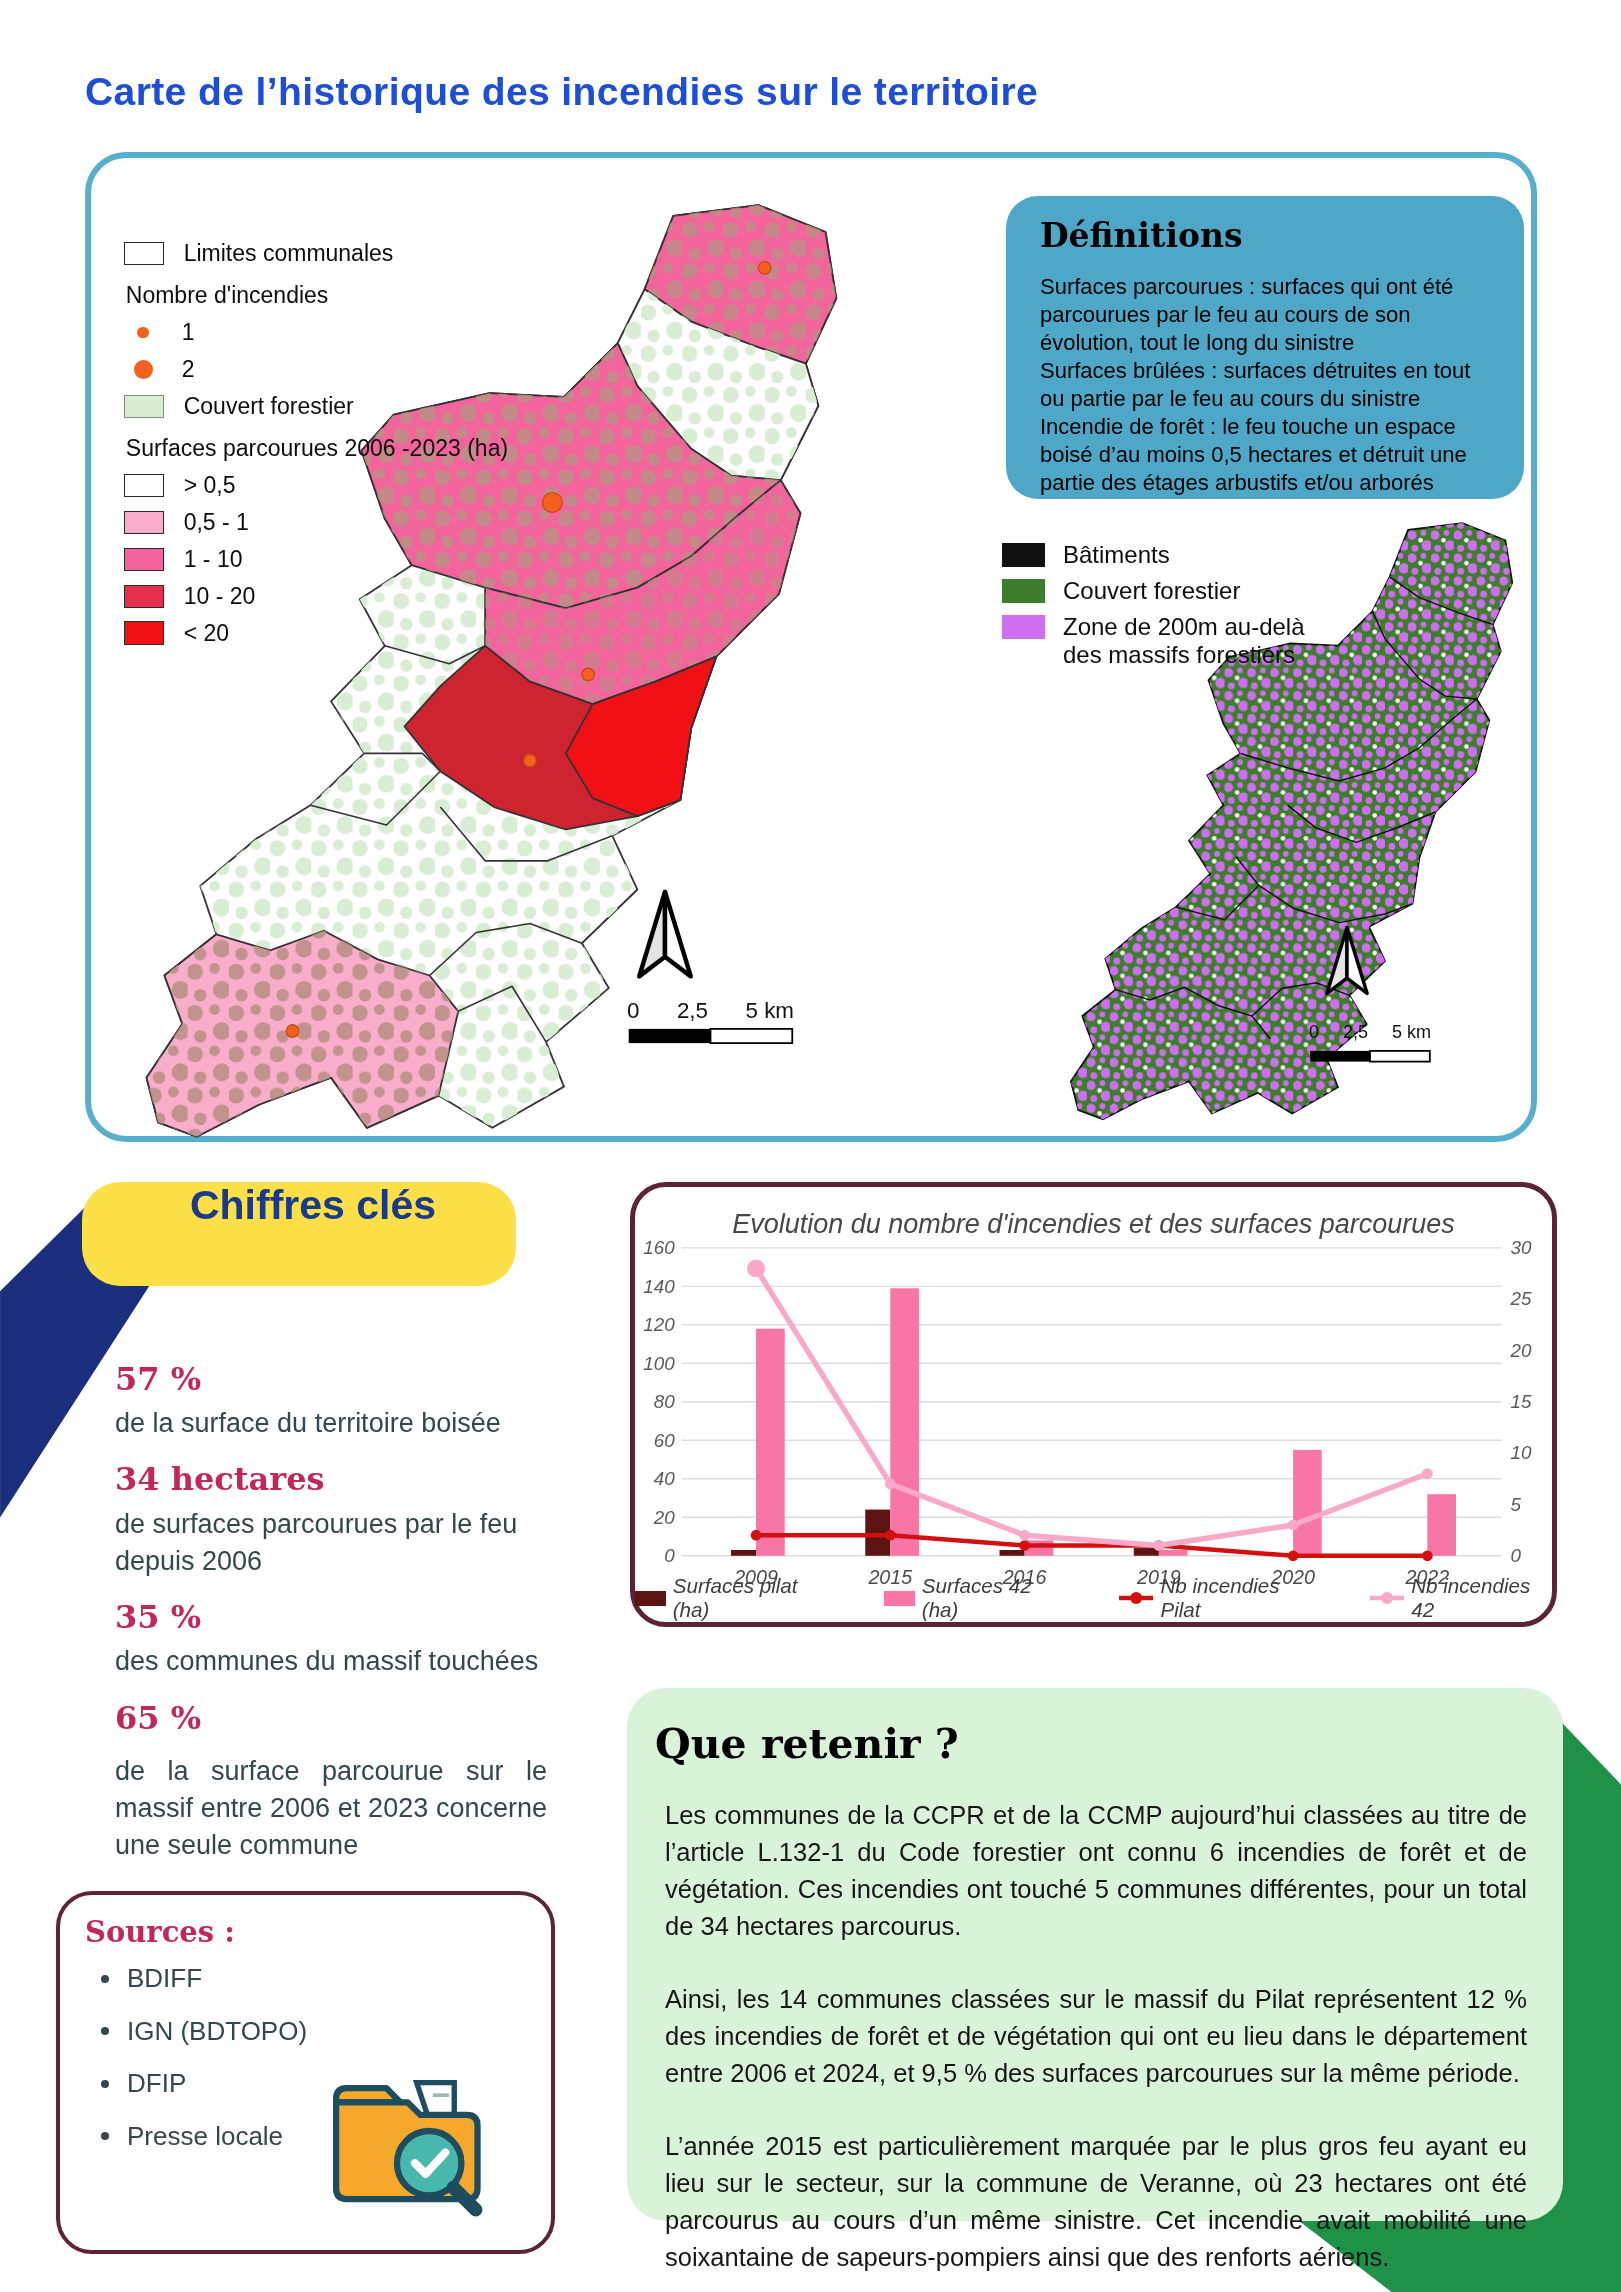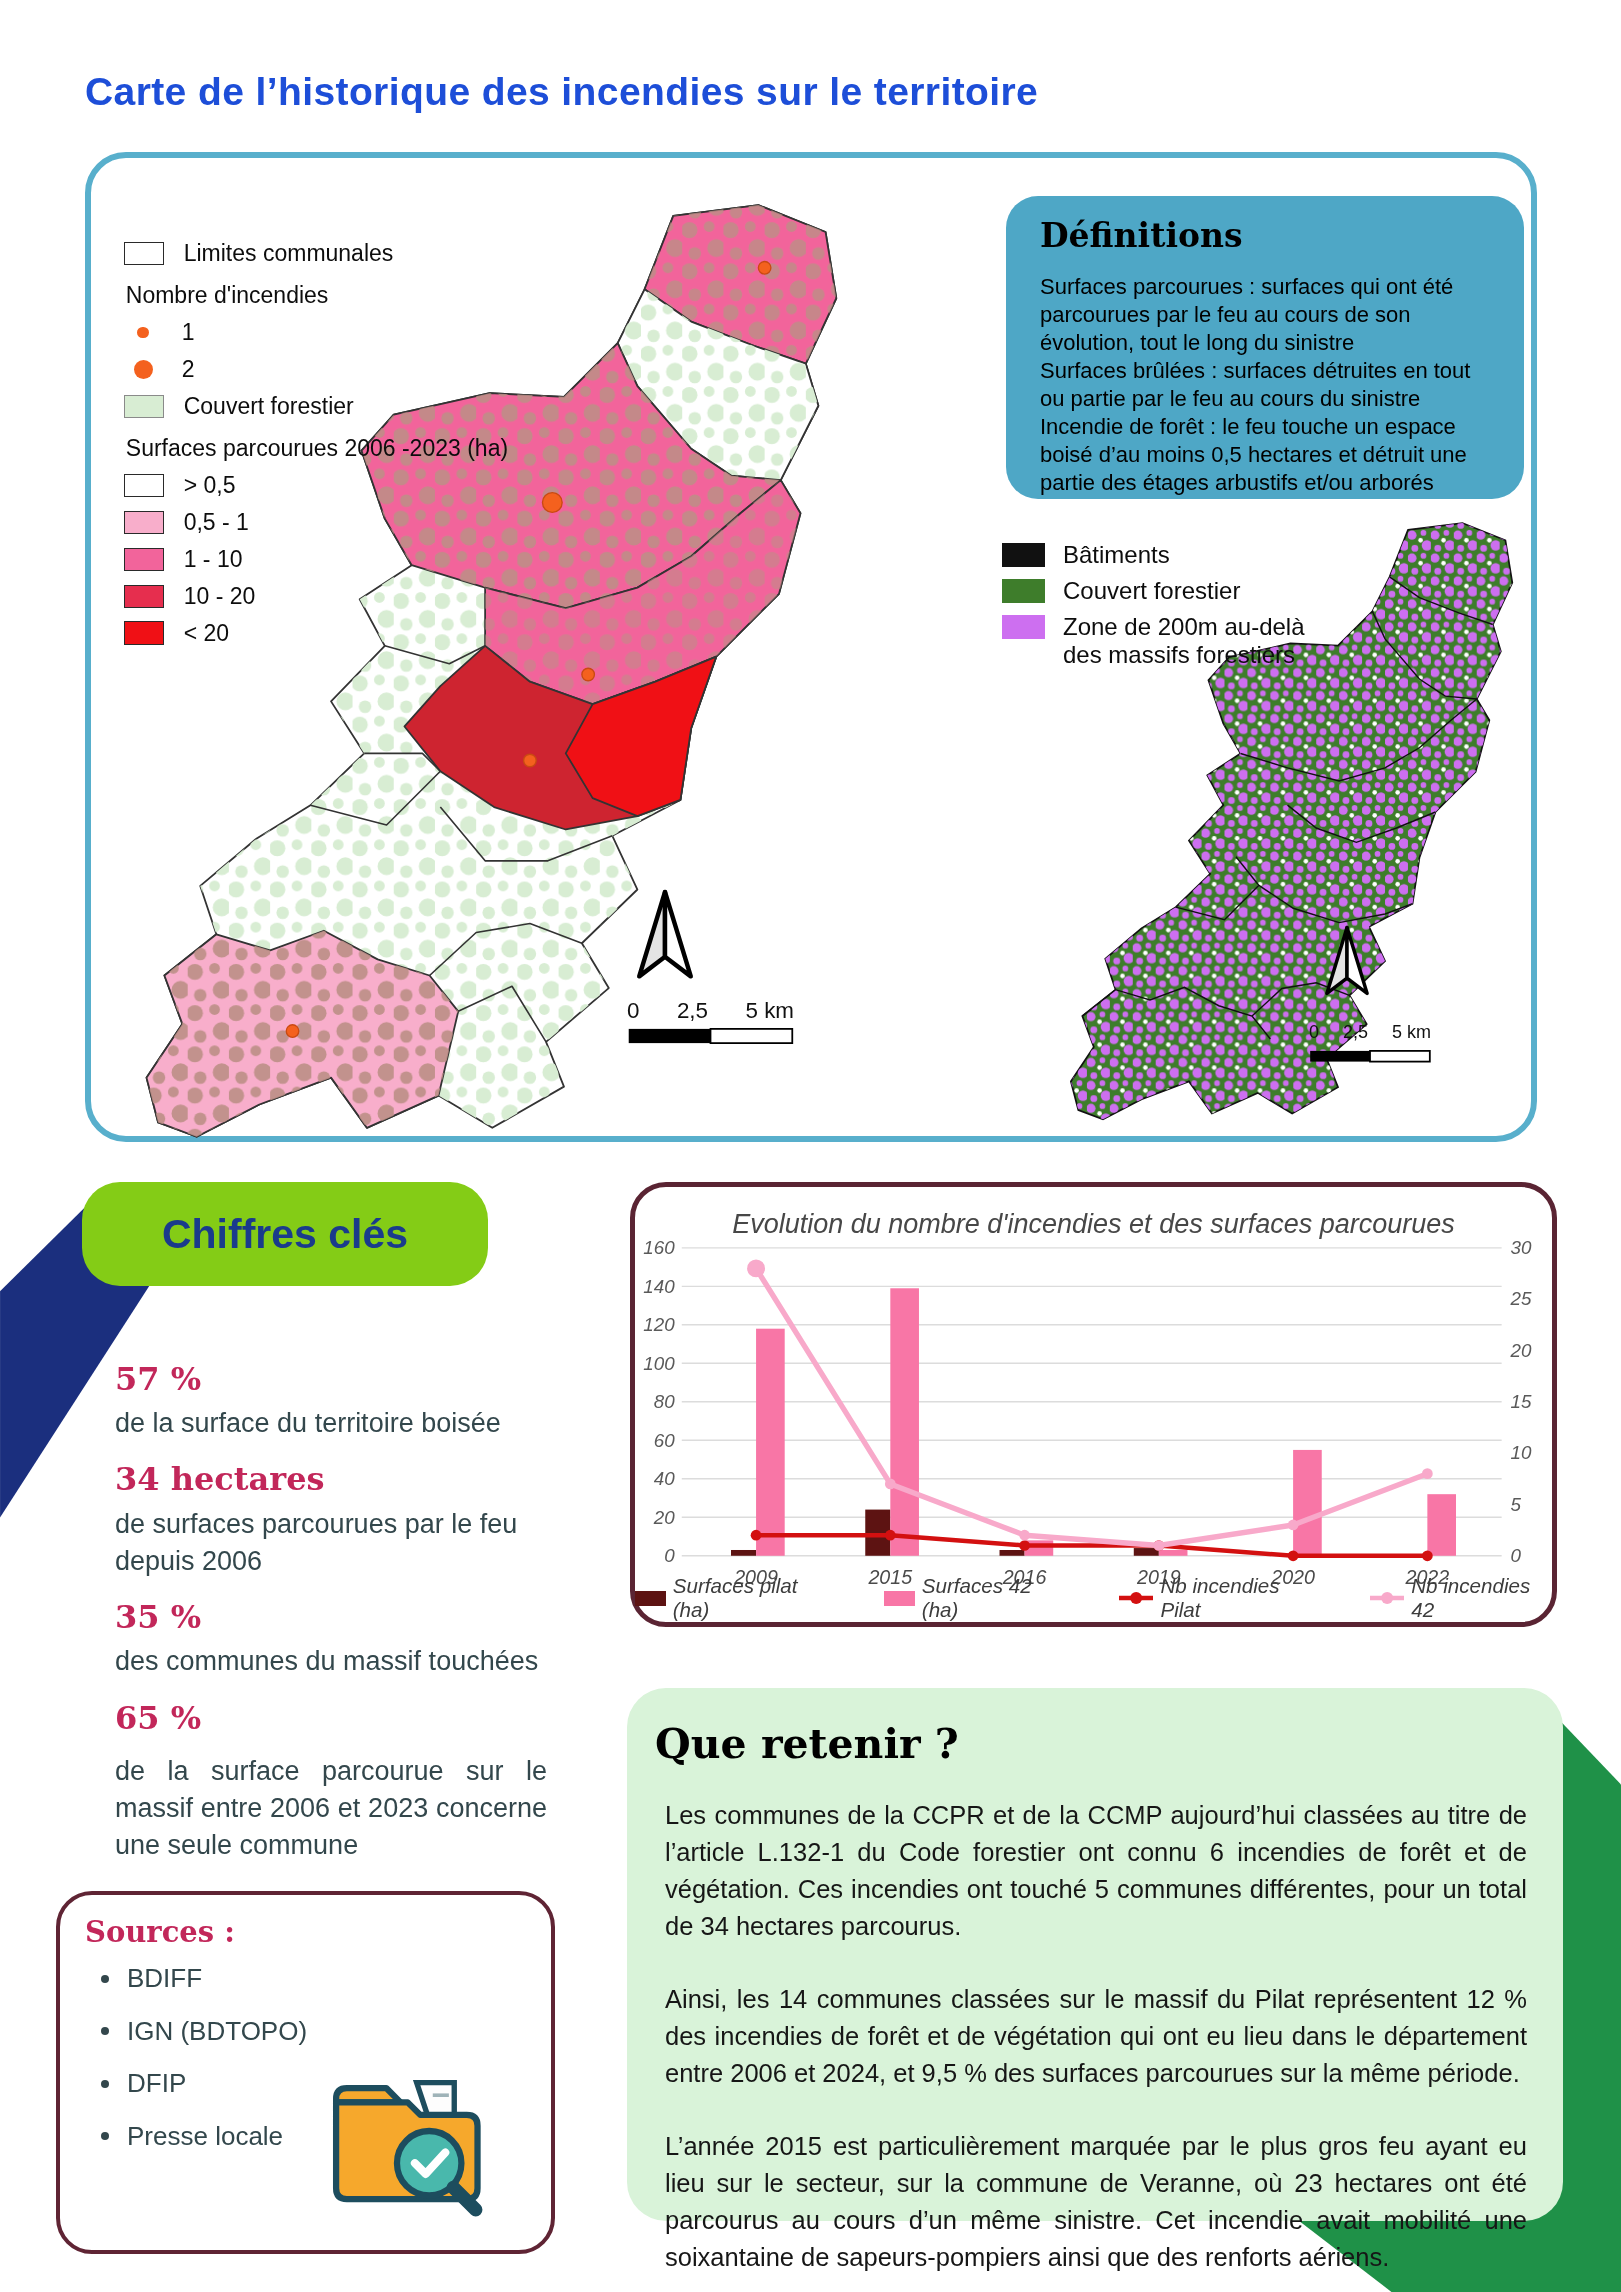--- a/index.html
+++ b/index.html
@@ -28,22 +28,22 @@
   .defterm{}
 
   #right-map-legend{left:996px;top:536px;display:flex;flex-direction:column;gap:8px;font-size:24px;color:#0d0d0d;}
   .rrow{display:flex;align-items:flex-start;gap:18px;}
   .rsw{width:43px;height:24px;flex:0 0 auto;margin-top:1.8px;}
 
   .northarrow,.scalebar{position:absolute;}
   .sb-labels{display:flex;justify-content:space-between;font-size:22.4px;color:#111;margin-bottom:3.6px;}
 
   
-  #chiffres-box{left:82px;top:1182px;width:406px;height:104px;background:#84cc16;border-radius:38px;
-    display:flex;align-items:center;justify-content:center;}
+  #chiffres-box{left:82px;top:1182px;width:406px;height:104px;background:#fde047;border-radius:38px;
+    display:flex;justify-content:center;padding-left:28px;}
   #chiffres-title{font-size:41px;font-weight:bold;color:#1A3B8C;}
   #chiffres-list{left:115px;top:1342px;width:432px;}
   .kv{font-size:32px;font-weight:bold;color:#C2275A;margin-top:18px;}
   .kt{font-size:27px;color:#33474C;margin-top:7.2px;line-height:1.38;}
   .kt.just{text-align:justify;margin-top:16px;}
 
   
   #chart-panel{left:630px;top:1182px;width:917px;height:435px;border:5.4px solid #5A2433;border-radius:36px;background:#fff;}
   #chart-title{left:0;top:21.5px;width:100%;text-align:center;font-size:27px;font-style:italic;color:#474747;}
   #chart-svg{position:absolute;left:0;top:0;}

